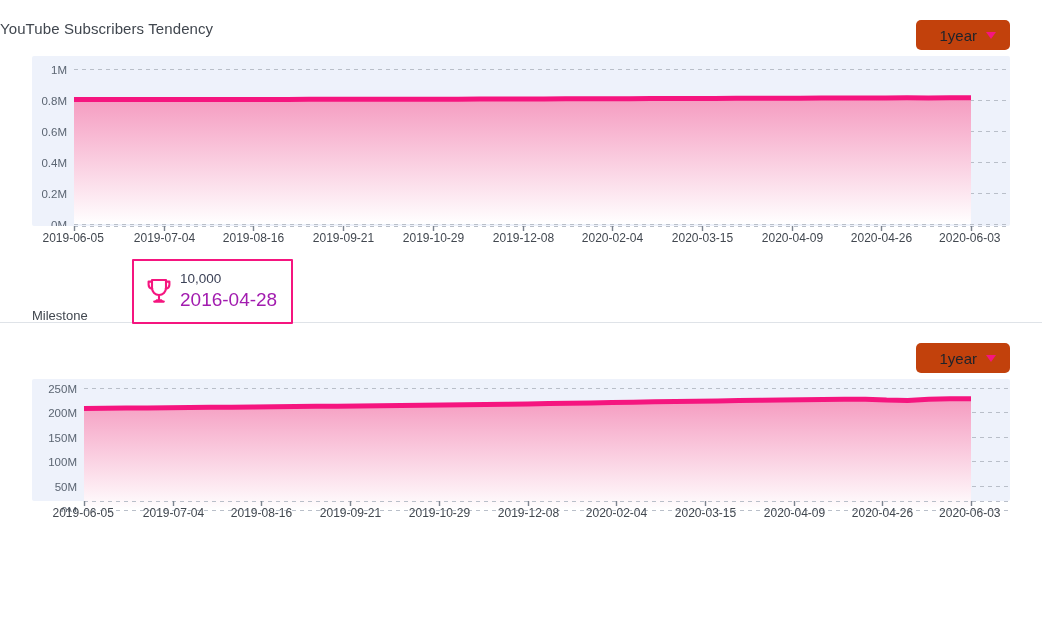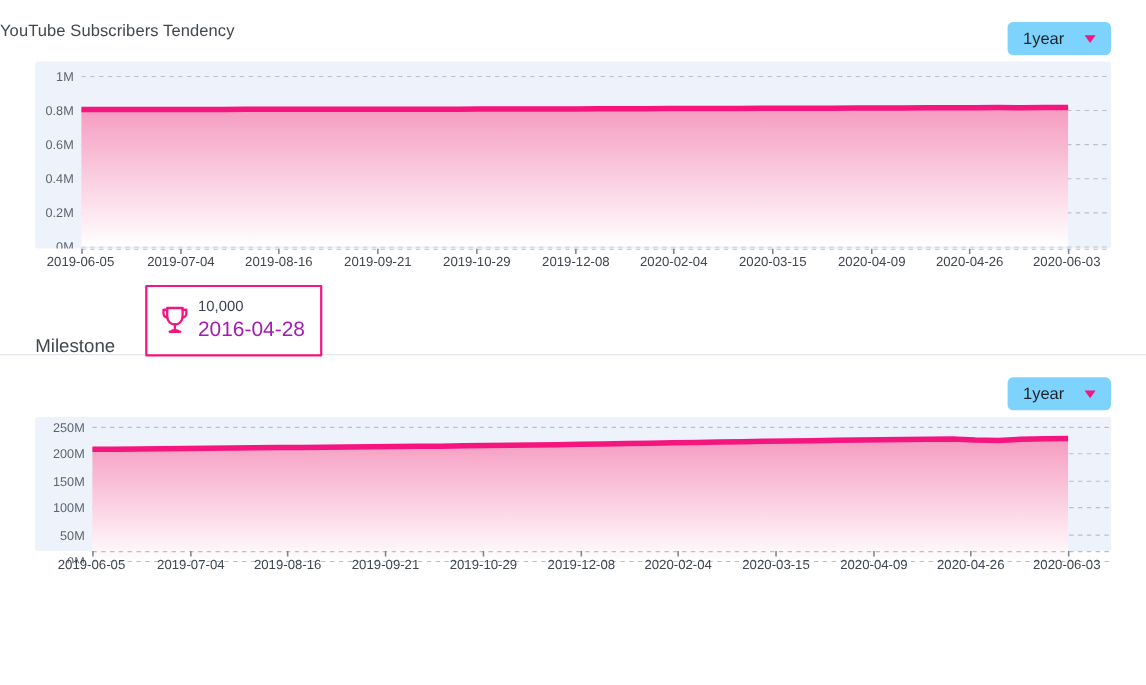--- a/index.html
+++ b/index.html
@@ -36,27 +36,27 @@
     top: 20px;
     text-align: left;
     font-size: 15px;
     color: #41474f;
     letter-spacing: .1px;
   }
   .range-select {
     position: absolute;
     right: 32px;
     top: 20px;
-    background: #7dd3fc;
+    background: #c2410c;
     border-radius: 5px;
     height: 30px;
     min-width: 94px;
     display: flex;
     align-items: center;
-    justify-content: space-between;
+    justify-content: flex-end;
     gap: 9px;
     padding: 0 14px;
     box-sizing: border-box;
     cursor: pointer;
     user-select: none;
   }
   .range-select .range-label {
     font-size: 15px;
     color: #1d232b;
   }
@@ -99,21 +99,21 @@
 
   
   .milestone-row {
     display: flex;
     align-items: center;
     padding: 12px 0 0 32px;
     height: 74px;
     box-sizing: border-box;
   }
   .milestone-label {
-    font-size: 17px;
+    font-size: 13px;
     color: #41474f;
     width: 100px;
     flex: none;
     margin-top: 48px;
   }
   .milestone-list {
     display: flex;
     gap: 10px;
   }
   .milestone-badge {

